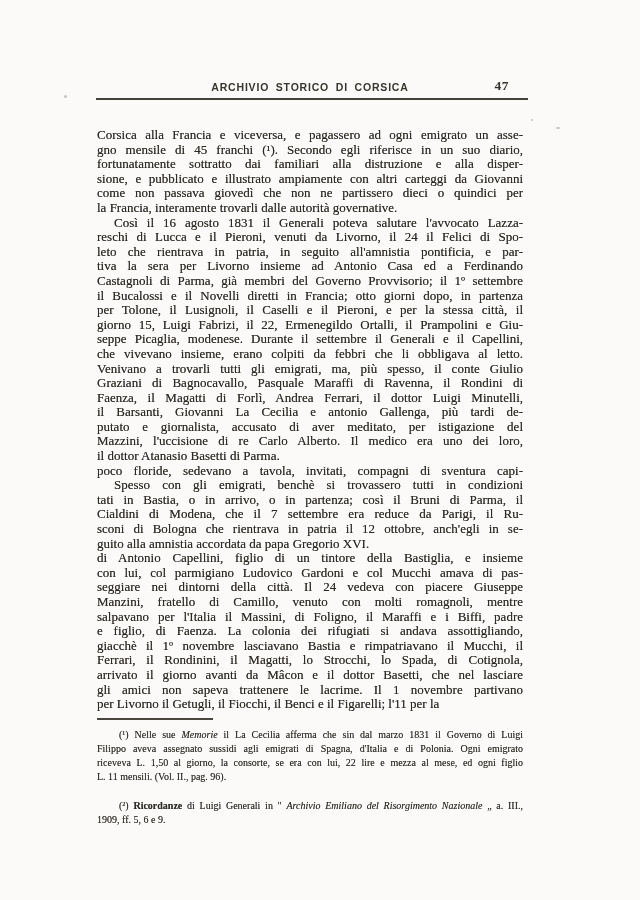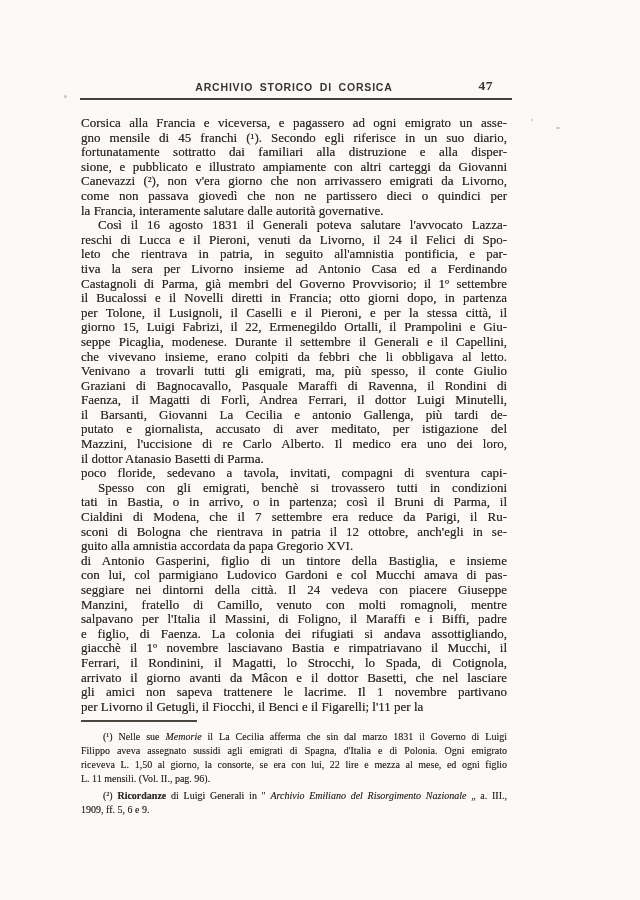--- a/index.html
+++ b/index.html
@@ -4,49 +4,49 @@
 <style>
   html,body{margin:0;padding:0;background:#e8e6e2;}
   .page{
     position:relative;
     width:640px;height:900px;
     background:var(--paper,#fbfaf8);
     font-family:"Liberation Serif","DejaVu Serif",serif;
     color:var(--ink,#2e2a25);
     overflow:hidden;
   }
-  .content{position:absolute;left:81px;top:0;width:426px;}
+  .content{position:absolute;left:97px;top:0;width:426px;}
   .header{position:relative;margin-top:81px;height:14px;}
   .running-title{
     text-align:center;
     font-family:"Liberation Sans","DejaVu Sans",sans-serif;
     font-weight:700;font-size:10.5px;
     letter-spacing:0.8px;word-spacing:3px;
     color:#38342e;
   }
   .page-number{
     position:absolute;right:14px;top:-3px;
     font-size:13.5px;font-weight:700;color:#38342e;
     letter-spacing:0.5px;
   }
   .header-rule{margin-top:3px;margin-left:-1px;width:432px;height:2px;background:#44403a;}
-  .body-text{margin-top:16px;font-size:13px;}
+  .body-text{margin-top:28px;font-size:13px;}
   .para{margin:0;}
   .line{
     height:14.6px;line-height:14.6px;
     white-space:nowrap;
     text-align:justify;text-align-last:justify;
     text-shadow:0 0 0.3px rgba(46,42,37,0.65);
   }
   .line.indent{text-indent:17px;}
   .line.last{text-align-last:left;}
   .fn-rule{margin-top:6px;width:116px;height:2px;background:#4a453e;}
   .footnotes{margin-top:8px;font-size:10px;}
   .footnotes .line{height:14px;line-height:14px;text-shadow:0 0 0.3px rgba(46,42,37,0.55);}
-  .footnotes .para + .para{margin-top:3px;}
+  .footnotes .para + .para{margin-top:15px;}
   .footnotes .line.indent{text-indent:22px;}
   .speck{position:absolute;background:#9b968e;opacity:.55;border-radius:50%;}
   .speck.s1{left:556px;top:127px;width:4px;height:2px;}
   .speck.s2{left:64px;top:95px;width:3px;height:3px;}
   .speck.s3{left:531px;top:119px;width:2px;height:2px;}
   i{font-style:italic;}
   b{font-weight:700;}
 </style>
 </head>
 <body>
@@ -64,23 +64,22 @@
     </div>
 
     <div class="header-rule"></div>
 
     <div class="body-text" id="body-text">
         <div class="para">
           <div class="line">Corsica alla Francia e viceversa, e pagassero ad ogni emigrato un asse-</div>
           <div class="line">gno mensile di 45 franchi (¹). Secondo egli riferisce in un suo diario,</div>
           <div class="line">fortunatamente sottratto dai familiari alla distruzione e alla disper-</div>
           <div class="line">sione, e pubblicato e illustrato ampiamente con altri carteggi da Giovanni</div>
-          <div class="line">Canevazzi (²),  non v'era giorno che non arrivassero emigrati da Livorno,</div>
           <div class="line">come non passava giovedì che non ne partissero dieci o quindici per</div>
-          <div class="line last">la Francia, interamente salutare dalle autorità governative.</div>
+          <div class="line last">la Francia, interamente trovarli dalle autorità governative.</div>
         </div>
         <div class="para">
           <div class="line indent">Così il 16 agosto 1831 il Generali poteva salutare l'avvocato Lazza-</div>
           <div class="line">reschi di Lucca e il Pieroni, venuti da Livorno, il 24 il Felici di Spo-</div>
           <div class="line">leto che rientrava in patria, in seguito all'amnistia pontificia, e par-</div>
           <div class="line">tiva la sera per Livorno insieme ad Antonio Casa ed a Ferdinando</div>
           <div class="line">Castagnoli di Parma, già membri del Governo Provvisorio; il 1º settembre</div>
           <div class="line">il Bucalossi e il Novelli diretti in Francia; otto giorni dopo, in partenza</div>
           <div class="line">per Tolone, il Lusignoli, il Caselli e il Pieroni, e per la stessa città, il</div>
           <div class="line">giorno 15, Luigi Fabrizi, il 22, Ermenegildo Ortalli, il Prampolini e Giu-</div>
@@ -96,21 +95,21 @@
         </div>
         <div class="para">
           <div class="line">poco floride, sedevano a tavola, invitati, compagni di sventura capi-</div>
           <div class="line indent">Spesso con gli emigrati, benchè si trovassero tutti in condizioni</div>
           <div class="line">tati in Bastia, o in arrivo, o in partenza; così il Bruni di Parma, il</div>
           <div class="line">Cialdini di Modena, che il 7 settembre era reduce da Parigi, il Ru-</div>
           <div class="line">sconi di Bologna che rientrava in patria il 12 ottobre, anch'egli in se-</div>
           <div class="line last">guito alla amnistia accordata da papa Gregorio XVI.</div>
         </div>
         <div class="para">
-          <div class="line">di Antonio Gasperini, figlio di un tintore della Bastiglia, e insieme</div>
+          <div class="line">di Antonio Capellini, figlio di un tintore della Bastiglia, e insieme</div>
           <div class="line">con lui, col parmigiano Ludovico Gardoni e col Mucchi amava di pas-</div>
           <div class="line">seggiare nei dintorni della città. Il 24 vedeva con piacere Giuseppe</div>
           <div class="line">Manzini, fratello di Camillo, venuto con molti romagnoli,  mentre</div>
           <div class="line">salpavano per l'Italia il Massini, di Foligno, il Maraffi e i Biffi, padre</div>
           <div class="line">e figlio, di Faenza. La colonia dei rifugiati si andava assottigliando,</div>
           <div class="line">giacchè il 1º novembre lasciavano Bastia e rimpatriavano il Mucchi, il</div>
           <div class="line">Ferrari, il Rondinini, il Magatti, lo Strocchi, lo Spada, di Cotignola,</div>
           <div class="line">arrivato il giorno avanti da Mâcon e il dottor Basetti, che nel lasciare</div>
           <div class="line">gli amici non sapeva trattenere le lacrime. Il 1 novembre partivano</div>
           <div class="line last">per Livorno il Getugli, il Fiocchi, il Benci e il  Figarelli; l'11 per la</div>

